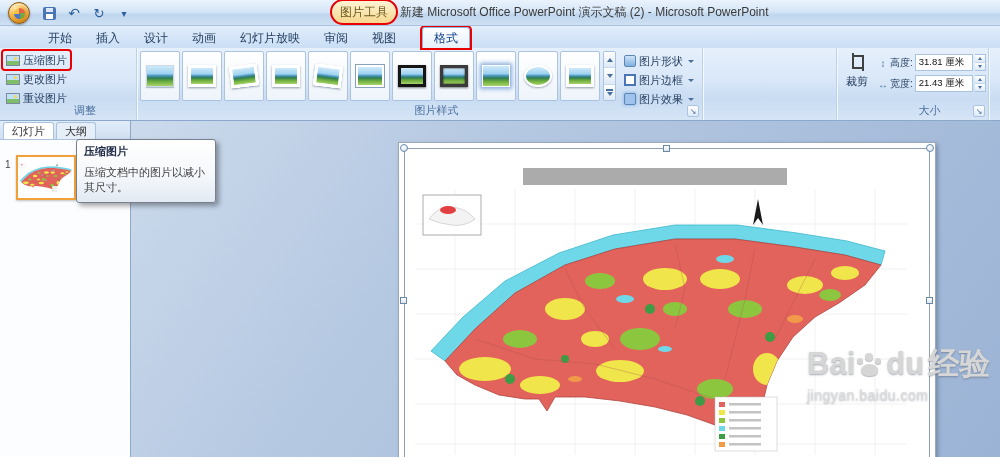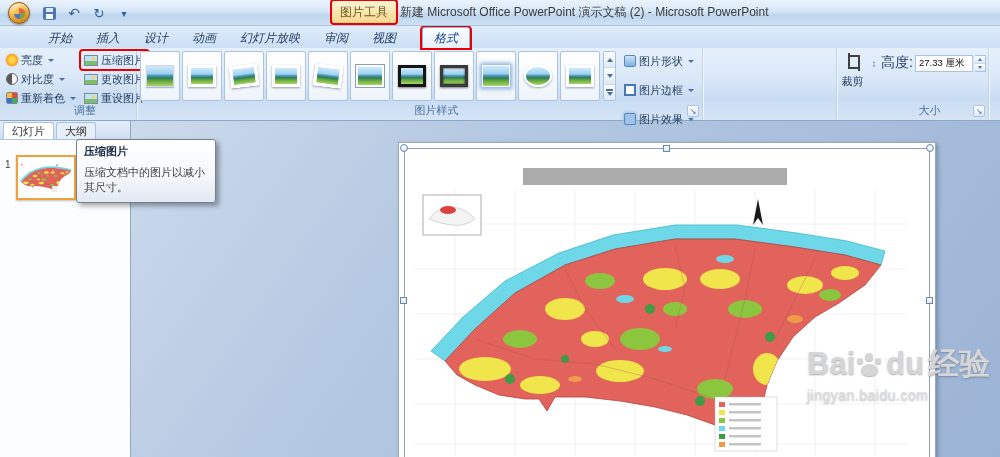--- a/index.html
+++ b/index.html
@@ -24,25 +24,25 @@
 .i-redo::after{content:"↻";color:#2e5e9e;font-size:13px;line-height:13px;}
 .i-ddown::after{content:"▾";color:#2e5e9e;font-size:10px;}
 .ctx-label{position:absolute;left:332px;top:1px;height:22px;display:flex;align-items:center;
   padding:0 8px;font-size:12px;color:#6b5a1e;border-radius:2px;
   background:linear-gradient(180deg,#fdf3d5,#f6d univers88e);
   background:linear-gradient(180deg,#fdf3d5,#f6d88e);}
 .title-text{position:absolute;left:400px;top:0;height:25px;display:flex;align-items:center;
   font-size:12px;color:#3a3a3a;white-space:nowrap;}
 
 
-.red-annot{outline:2px solid #ea0000;outline-offset:0;}
+.red-annot{outline:2px solid #ea0000;outline-offset:0;border-radius:11px;}
 
 
 .tabstrip{position:absolute;left:0;top:26px;right:0;height:22px;display:flex;align-items:flex-end;
-  padding-left:36px;background:linear-gradient(180deg,#e0edfb,#cadef4);z-index:25;font-style:italic;}
+  padding-left:36px;background:linear-gradient(180deg,#e0edfb,#cadef4);z-index:25;}
 .tab{height:21px;display:flex;align-items:center;padding:0 11px;font-size:12px;color:#1e395b;
   border:1px solid transparent;border-bottom:none;border-radius:3px 3px 0 0;white-space:nowrap;}
 .tab.active{background:linear-gradient(180deg,#fcfeff,#e6effa);border-color:#8db2e3;color:#15428b;}
 .tab-gap{width:14px;}
 
 
 .ribbon{position:absolute;left:0;top:48px;right:0;height:73px;display:flex;
   background:linear-gradient(180deg,#e6f0fc 0%,#d9e7f8 45%,#c9dcf2 70%,#d6e5f6 100%);
   border-bottom:1px solid #8aa8cc;z-index:20;}
 .group{position:relative;height:100%;flex:none;border-right:1px solid #c0d2e8;box-shadow:1px 0 0 #f2f8ff;}
@@ -86,21 +86,21 @@
 .f-mat{border:2px solid #fff;outline:1px solid #8aa0b8;}
 .gstrip{width:13px;height:50px;margin-left:3px;display:flex;flex-direction:column;
   border:1px solid #aac3e0;border-radius:2px;overflow:hidden;flex:none;}
 .gbtn{flex:1;display:flex;align-items:center;justify-content:center;background:linear-gradient(#fdfefe,#dfeaf6);border-bottom:1px solid #c6d8ec;}
 .gbtn:last-child{border-bottom:none;}
 .ar-up{width:0;height:0;border-left:3px solid transparent;border-right:3px solid transparent;border-bottom:4px solid #4a6f9e;}
 .ar-down{width:0;height:0;border-left:3px solid transparent;border-right:3px solid transparent;border-top:4px solid #4a6f9e;}
 .ar-more{position:relative;width:7px;height:7px;}
 .ar-more::before{content:"";position:absolute;left:0;right:0;top:0;height:2px;background:#4a6f9e;}
 .ar-more::after{content:"";position:absolute;left:0.5px;top:3px;border-left:3px solid transparent;border-right:3px solid transparent;border-top:4px solid #4a6f9e;}
-.ptcol{display:flex;flex-direction:column;gap:11px;margin-left:5px;padding-top:1px;}
+.ptcol{display:flex;flex-direction:column;gap:1px;margin-left:5px;padding-top:1px;}
 .i-shape{flex:none;width:12px;height:12px;background:linear-gradient(#cfe3f7,#7fb0e0);border:1px solid #5a86b8;border-radius:2px;}
 .i-border{flex:none;width:12px;height:12px;border:2px solid #4a76b8;background:#fff;}
 .i-effects{flex:none;width:12px;height:12px;background:#9fc3ea;border:1px solid #5a86b8;border-radius:2px;box-shadow:0 0 3px 1px #9fc3ea;}
 
 
 .g-arrange{width:134px;}
 .arr-cols{display:flex;padding:3px 1px 0 2px;gap:1px;}
 .g-arrange .sbtn{font-size:10.5px;letter-spacing:-0.3px;padding:0 2px;gap:2px;}
 .i-layers{position:relative;width:14px;height:12px;flex:none;}
 .i-layers i{position:absolute;width:9px;height:8px;border:1px solid #777;}
@@ -119,21 +119,21 @@
 .size-row{display:flex;padding:3px 2px 0 4px;gap:5px;align-items:flex-start;}
 .bigbtn{width:32px;display:flex;flex-direction:column;align-items:center;gap:3px;padding-top:2px;font-size:11px;color:#1e395b;border-radius:2px;}
 .crop-icon{position:relative;width:18px;height:18px;}
 .crop-icon::before{content:"";position:absolute;left:4px;top:0;width:10px;height:14px;border-left:2px solid #404040;border-bottom:2px solid #404040;}
 .crop-icon::after{content:"";position:absolute;right:2px;bottom:0;width:10px;height:14px;border-right:2px solid #404040;border-top:2px solid #404040;}
 .dims{display:flex;flex-direction:column;gap:4px;padding-top:3px;}
 .dim-row{display:flex;align-items:center;gap:2px;}
 .dim-ico{width:10px;text-align:center;}
 .i-h::after{content:"↕";font-size:10px;color:#4a6f9e;}
 .i-w::after{content:"↔";font-size:10px;color:#4a6f9e;}
-.dim-label{font-size:14px;color:#1e395b;white-space:nowrap;}
+.dim-label{font-size:10px;color:#1e395b;white-space:nowrap;}
 .dim-box{width:58px;height:17px;border:1px solid #aac3e0;background:#fff;display:flex;align-items:center;
   padding:0 3px;font-size:9.5px;color:#111;white-space:nowrap;overflow:hidden;}
 .spin{display:flex;flex-direction:column;width:11px;height:17px;border:1px solid #aac3e0;border-left:none;}
 .spin i{flex:1;display:flex;align-items:center;justify-content:center;background:linear-gradient(#fff,#dce9f6);}
 .spin i:first-child{border-bottom:1px solid #c6d8ec;}
 .su::after{content:"";border-left:2.5px solid transparent;border-right:2.5px solid transparent;border-bottom:3px solid #4a6f9e;}
 .sd::after{content:"";border-left:2.5px solid transparent;border-right:2.5px solid transparent;border-top:3px solid #4a6f9e;}
 
 
 .workspace{position:absolute;left:0;top:121px;right:0;bottom:0;
@@ -278,34 +278,20 @@
     <div class="tab">视图</div>
     <div class="tab-gap"></div>
     <div class="tab active red-annot">格式</div>
   </div>
 
   <div class="ribbon">
 
     <div class="group g-adjust">
       <div class="adjust-cols">
         <div class="colmn">
-          <div class="sbtn dd">
-              <span class="i-bright"></span>
-              <span>亮度</span>
-            </div>
-          <div class="sbtn dd">
-              <span class="i-contrast"></span>
-              <span>对比度</span>
-            </div>
-          <div class="sbtn dd">
-              <span class="i-recolor"></span>
-              <span>重新着色</span>
-            </div>
-        </div>
-        <div class="colmn">
           <div class="sbtn red-annot">
               <span class="i-pic"></span>
               <span>压缩图片</span>
             </div>
           <div class="sbtn">
               <span class="i-pic"></span>
               <span>更改图片</span>
             </div>
           <div class="sbtn">
               <span class="i-pic"></span>
@@ -392,21 +378,32 @@
       <div class="size-row">
         <div class="bigbtn">
           <span class="crop-icon"></span>
           <span>裁剪</span>
         </div>
         <div class="dims">
           <div class="dim-row">
             <span class="dim-ico i-h"></span>
             <span class="dim-label">高度:</span>
             <span class="dim-box">
-                <span>27.33 厘米</span>
+                <span>31.81 厘米</span>
+              </span>
+            <span class="spin">
+                <i class="su"></i>
+                <i class="sd"></i>
+              </span>
+          </div>
+          <div class="dim-row">
+            <span class="dim-ico i-w"></span>
+            <span class="dim-label">宽度:</span>
+            <span class="dim-box">
+                <span>21.43 厘米</span>
               </span>
             <span class="spin">
                 <i class="su"></i>
                 <i class="sd"></i>
               </span>
           </div>
         </div>
       </div>
       <div class="group-label">大小</div>
       <div class="launcher"></div>

